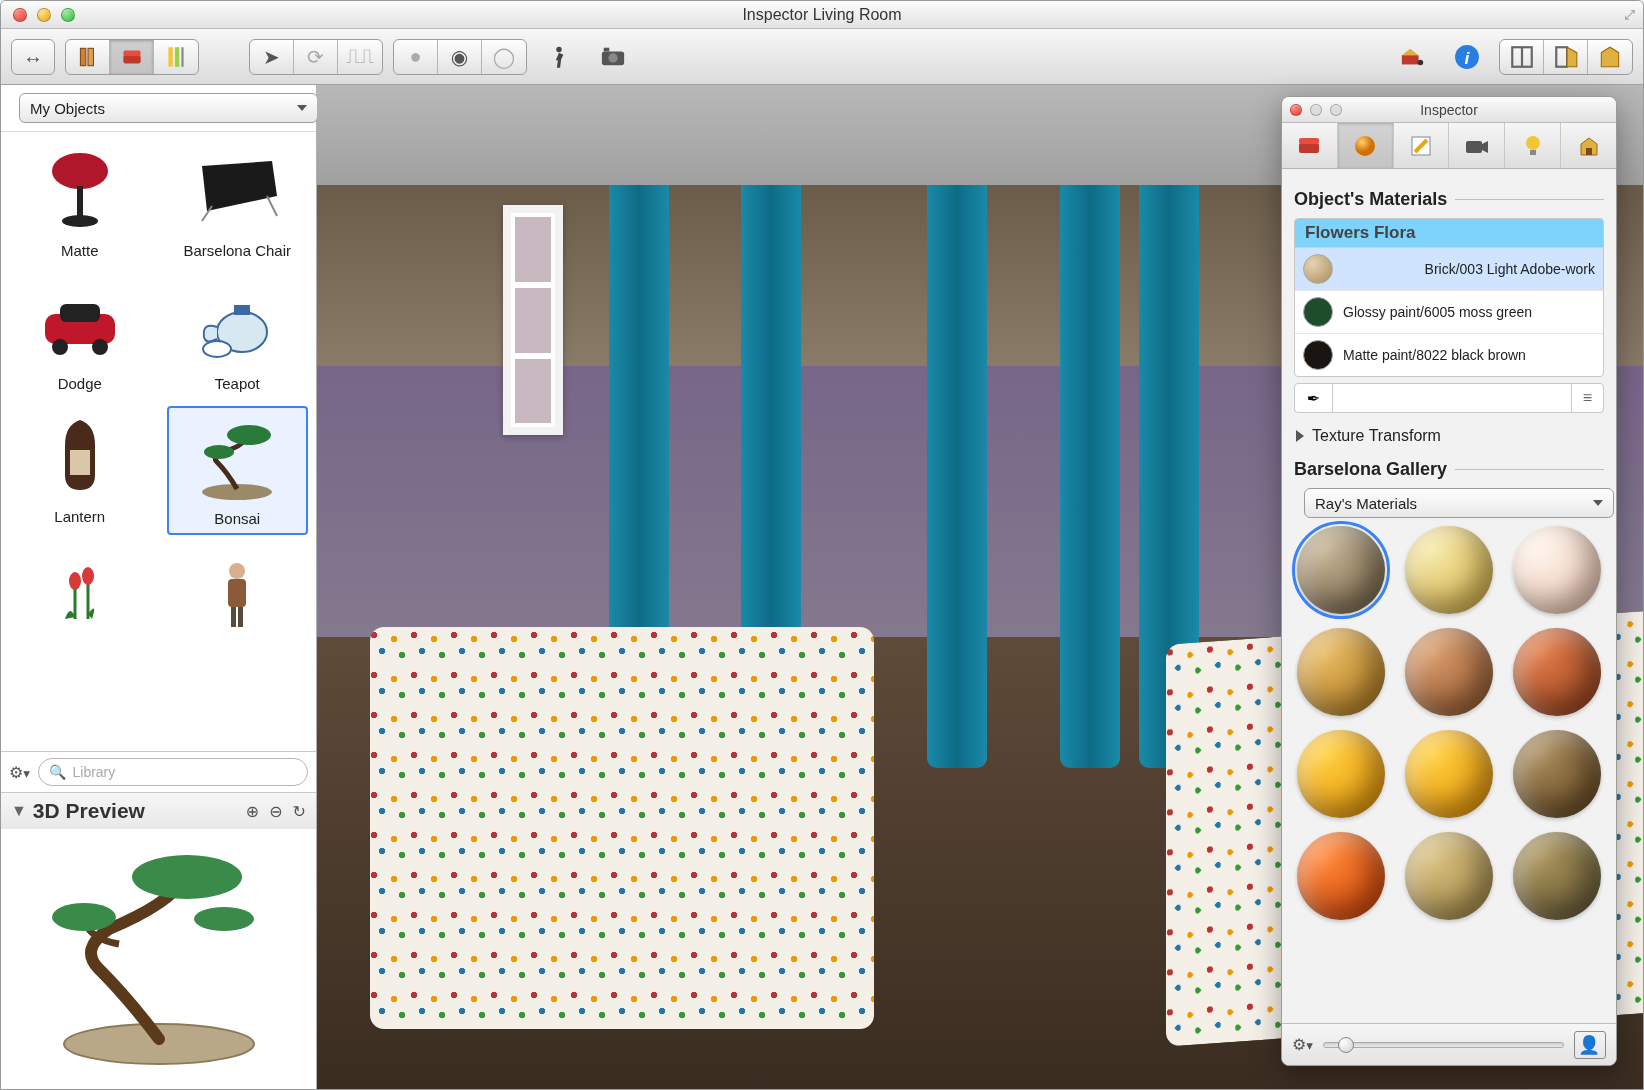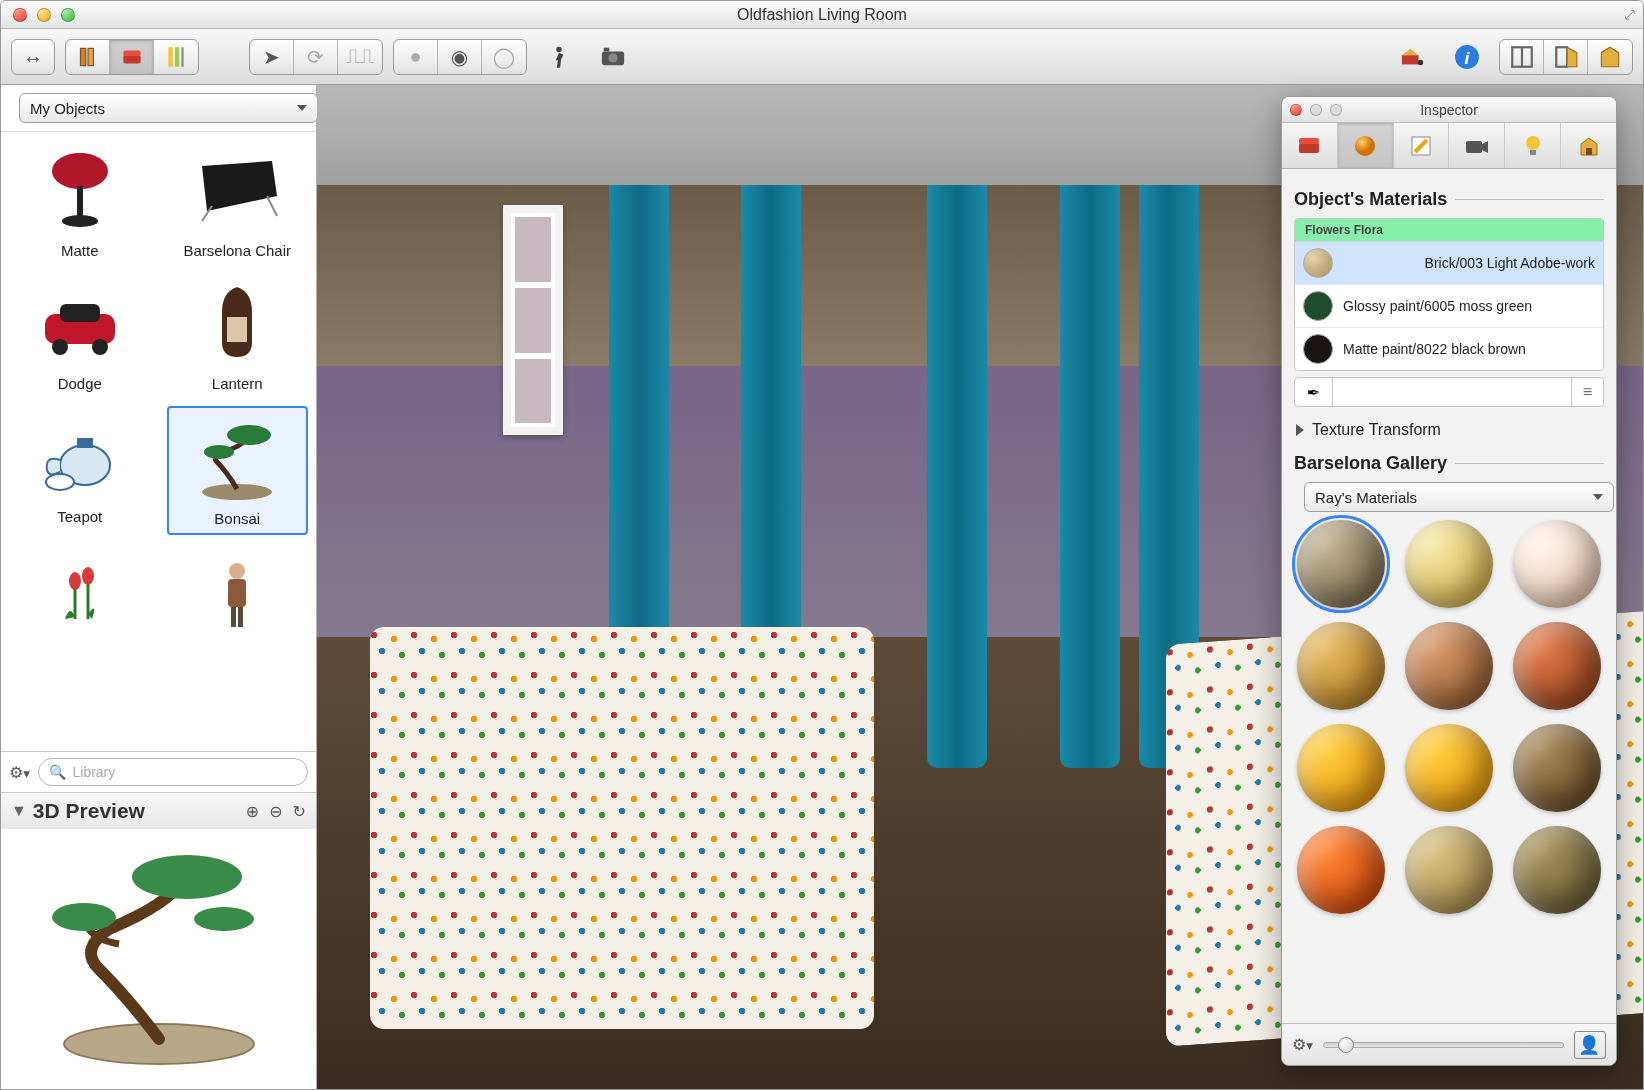--- a/index.html
+++ b/index.html
@@ -79,21 +79,21 @@
 .insp-title{position:absolute;left:0;right:0;text-align:center;font-size:14px;color:#444;pointer-events:none;}
 .insp-tabs{height:46px;background:linear-gradient(#f5f5f5,#dedede);border-bottom:1px solid #b5b5b5;display:flex;}
 .insp-tab{flex:1;display:flex;align-items:center;justify-content:center;border-right:1px solid #c8c8c8;}
 .insp-tab:last-child{border-right:none;}
 .insp-tab.active{background:linear-gradient(#d3d3d3,#c4c4c4);box-shadow:inset 0 1px 3px rgba(0,0,0,.2);}
 .insp-body{flex:1;overflow:auto;padding:10px 12px;background:#f2f2f2;}
 .sect-h{display:flex;align-items:center;gap:8px;margin:10px 0 8px;}
 .sect-h .t{font-size:18px;font-weight:bold;color:#222;white-space:nowrap;}
 .sect-h .line{flex:1;height:1px;background:#bdbdbd;}
 .mat-list{background:#fff;border:1px solid #c8c8c8;border-radius:4px;overflow:hidden;}
-.mat-head{background:#86efac;padding:4px 10px;font-size:12px;font-weight:bold;color:#444;border-bottom:1px solid #d0d0d0;}
+.mat-head{background:#7dd3fc;padding:4px 10px;font-size:17px;font-weight:bold;color:#444;border-bottom:1px solid #d0d0d0;}
 .mat-row{display:flex;align-items:center;gap:10px;padding:6px 8px;border-bottom:1px solid #e6e6e6;font-size:14px;color:#222;}
 .mat-row:last-child{border-bottom:none;}
 .mat-row.sel{background:#d0e4ff;justify-content:space-between;}
 .swatch{width:30px;height:30px;border-radius:50%;border:1px solid #aaa;flex-shrink:0;}
 .picker-row{display:flex;border:1px solid #c8c8c8;border-radius:4px;height:30px;margin-top:6px;background:#fff;}
 .picker-row .eyedrop{width:38px;display:flex;align-items:center;justify-content:center;border-right:1px solid #ccc;font-size:16px;}
 .picker-row .blank{flex:1;}
 .picker-row .menu{width:32px;display:flex;align-items:center;justify-content:center;border-left:1px solid #ccc;color:#666;}
 .disclose{display:flex;align-items:center;gap:8px;font-size:16px;color:#222;margin:14px 2px;}
 .disclose .tri{width:0;height:0;border-top:6px solid transparent;border-bottom:6px solid transparent;border-left:8px solid #555;}
@@ -108,21 +108,21 @@
 <body>
 
 <div class="window">
 
   <div class="titlebar">
     <div class="traffic">
       <div class="dot red"></div>
       <div class="dot yel"></div>
       <div class="dot grn"></div>
     </div>
-    <div class="title">Oldfashion Living Room</div>
+    <div class="title">Inspector Living Room</div>
     <div class="fs-icon">⤢</div>
   </div>
 
   <div class="toolbar">
     <div class="tb-btn">
         <span class="tb-ico">↔</span>
       </div>
     <div class="seg">
       <div class="tb-cell">
           <svg class="tb-svg" viewBox="0 0 24 24">
@@ -257,37 +257,37 @@
                 <rect x="10" y="25" width="70" height="30" rx="10" fill="#c0172b"></rect>
                 <rect x="25" y="15" width="40" height="18" rx="6" fill="#222"></rect>
                 <circle cx="25" cy="58" r="8" fill="#222"></circle>
                 <circle cx="65" cy="58" r="8" fill="#222"></circle>
               </svg>
             </div>
           <div>Dodge</div>
         </div>
         <div class="obj-item">
           <div class="obj-thumb">
-              <svg width="70" height="85">
-                <path d="M35 5 Q20 10 20 30 L20 60 Q20 75 35 75 Q50 75 50 60 L50 30 Q50 10 35 5" fill="#4a2a1a"></path>
-                <rect x="25" y="35" width="20" height="25" fill="#d8c8a8"></rect>
-              </svg>
-            </div>
-          <div>Lantern</div>
-        </div>
-        <div class="obj-item">
-          <div class="obj-thumb">
               <svg width="90" height="75">
                 <ellipse cx="50" cy="45" rx="25" ry="20" fill="#d8e8f0" stroke="#3a6aa0" stroke-width="2"></ellipse>
                 <path d="M25 40 Q10 35 12 50 Q14 58 25 52" fill="#d8e8f0" stroke="#3a6aa0" stroke-width="2"></path>
                 <rect x="42" y="18" width="16" height="10" fill="#3a6aa0"></rect>
                 <ellipse cx="25" cy="62" rx="14" ry="8" fill="#fff" stroke="#3a6aa0" stroke-width="2"></ellipse>
               </svg>
             </div>
           <div>Teapot</div>
+        </div>
+        <div class="obj-item">
+          <div class="obj-thumb">
+              <svg width="70" height="85">
+                <path d="M35 5 Q20 10 20 30 L20 60 Q20 75 35 75 Q50 75 50 60 L50 30 Q50 10 35 5" fill="#4a2a1a"></path>
+                <rect x="25" y="35" width="20" height="25" fill="#d8c8a8"></rect>
+              </svg>
+            </div>
+          <div>Lantern</div>
         </div>
         <div class="obj-item sel">
           <div class="obj-thumb">
               <svg width="100" height="85">
                 <ellipse cx="50" cy="75" rx="35" ry="8" fill="#9a8a6a"></ellipse>
                 <path d="M50 72 Q40 55 30 45 Q25 40 35 35 Q55 30 60 20" fill="none" stroke="#4a2a1a" stroke-width="5"></path>
                 <ellipse cx="62" cy="18" rx="22" ry="10" fill="#2a7a3a"></ellipse>
                 <ellipse cx="32" cy="35" rx="15" ry="7" fill="#2a7a3a"></ellipse>
               </svg>
             </div>

